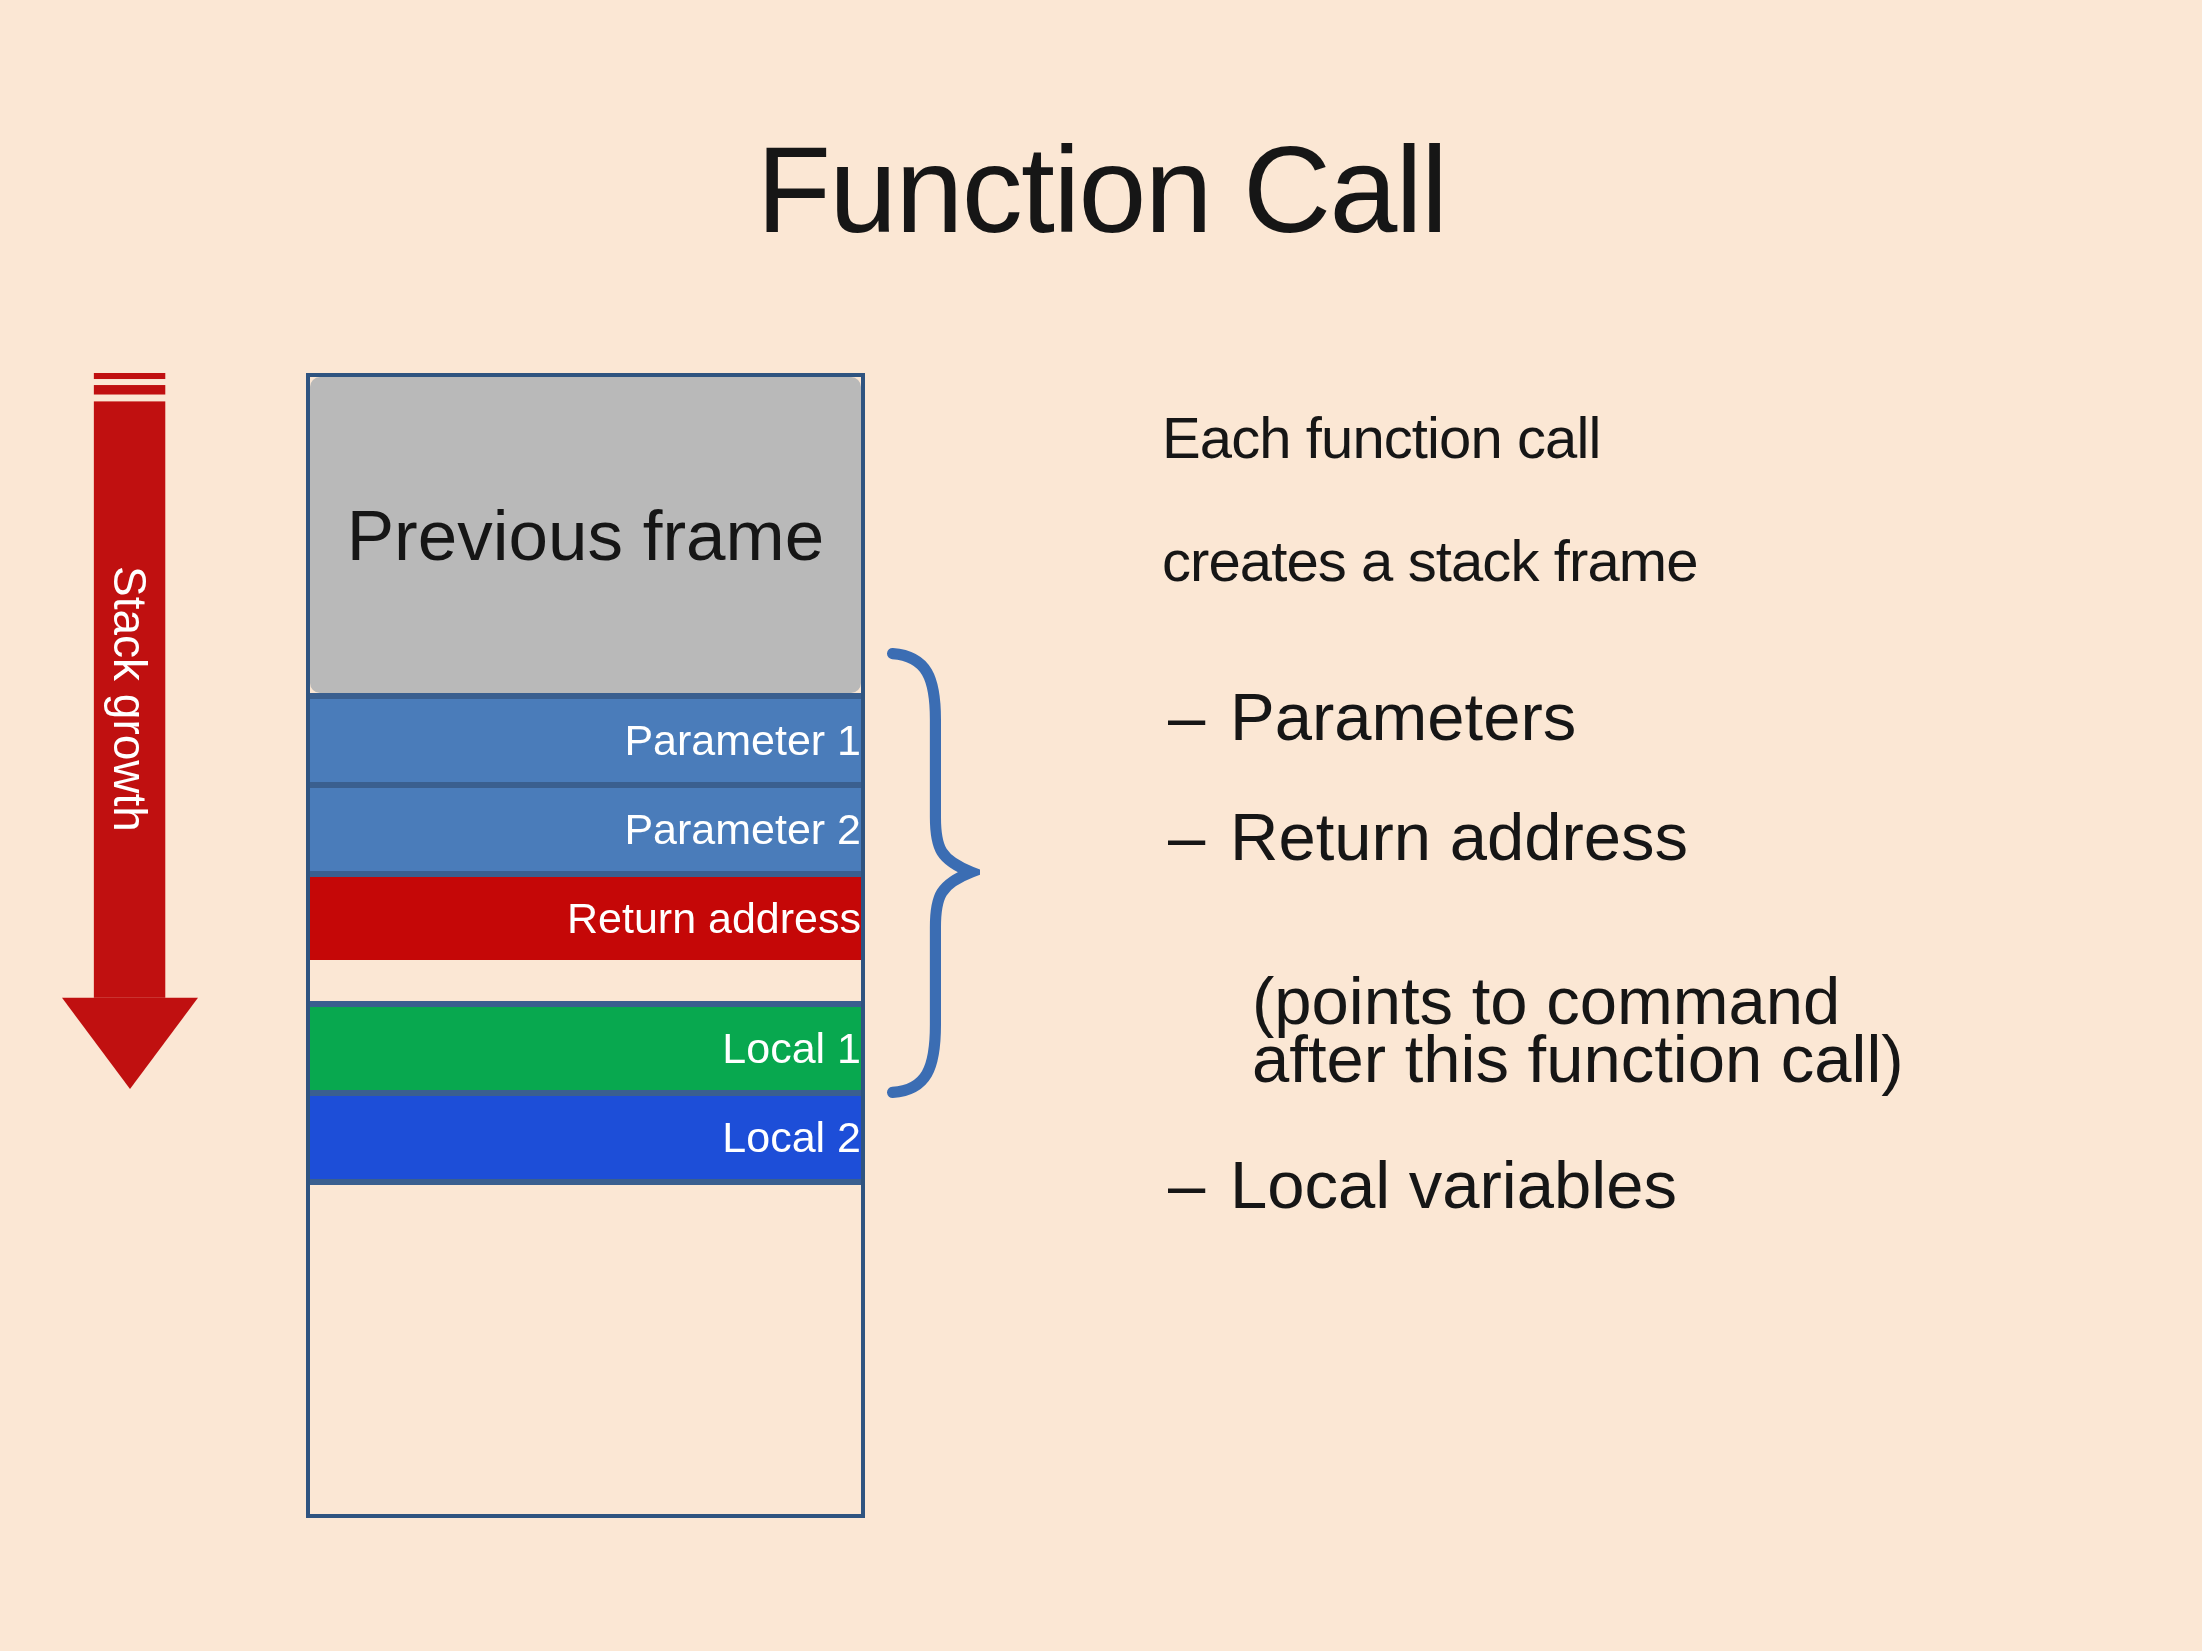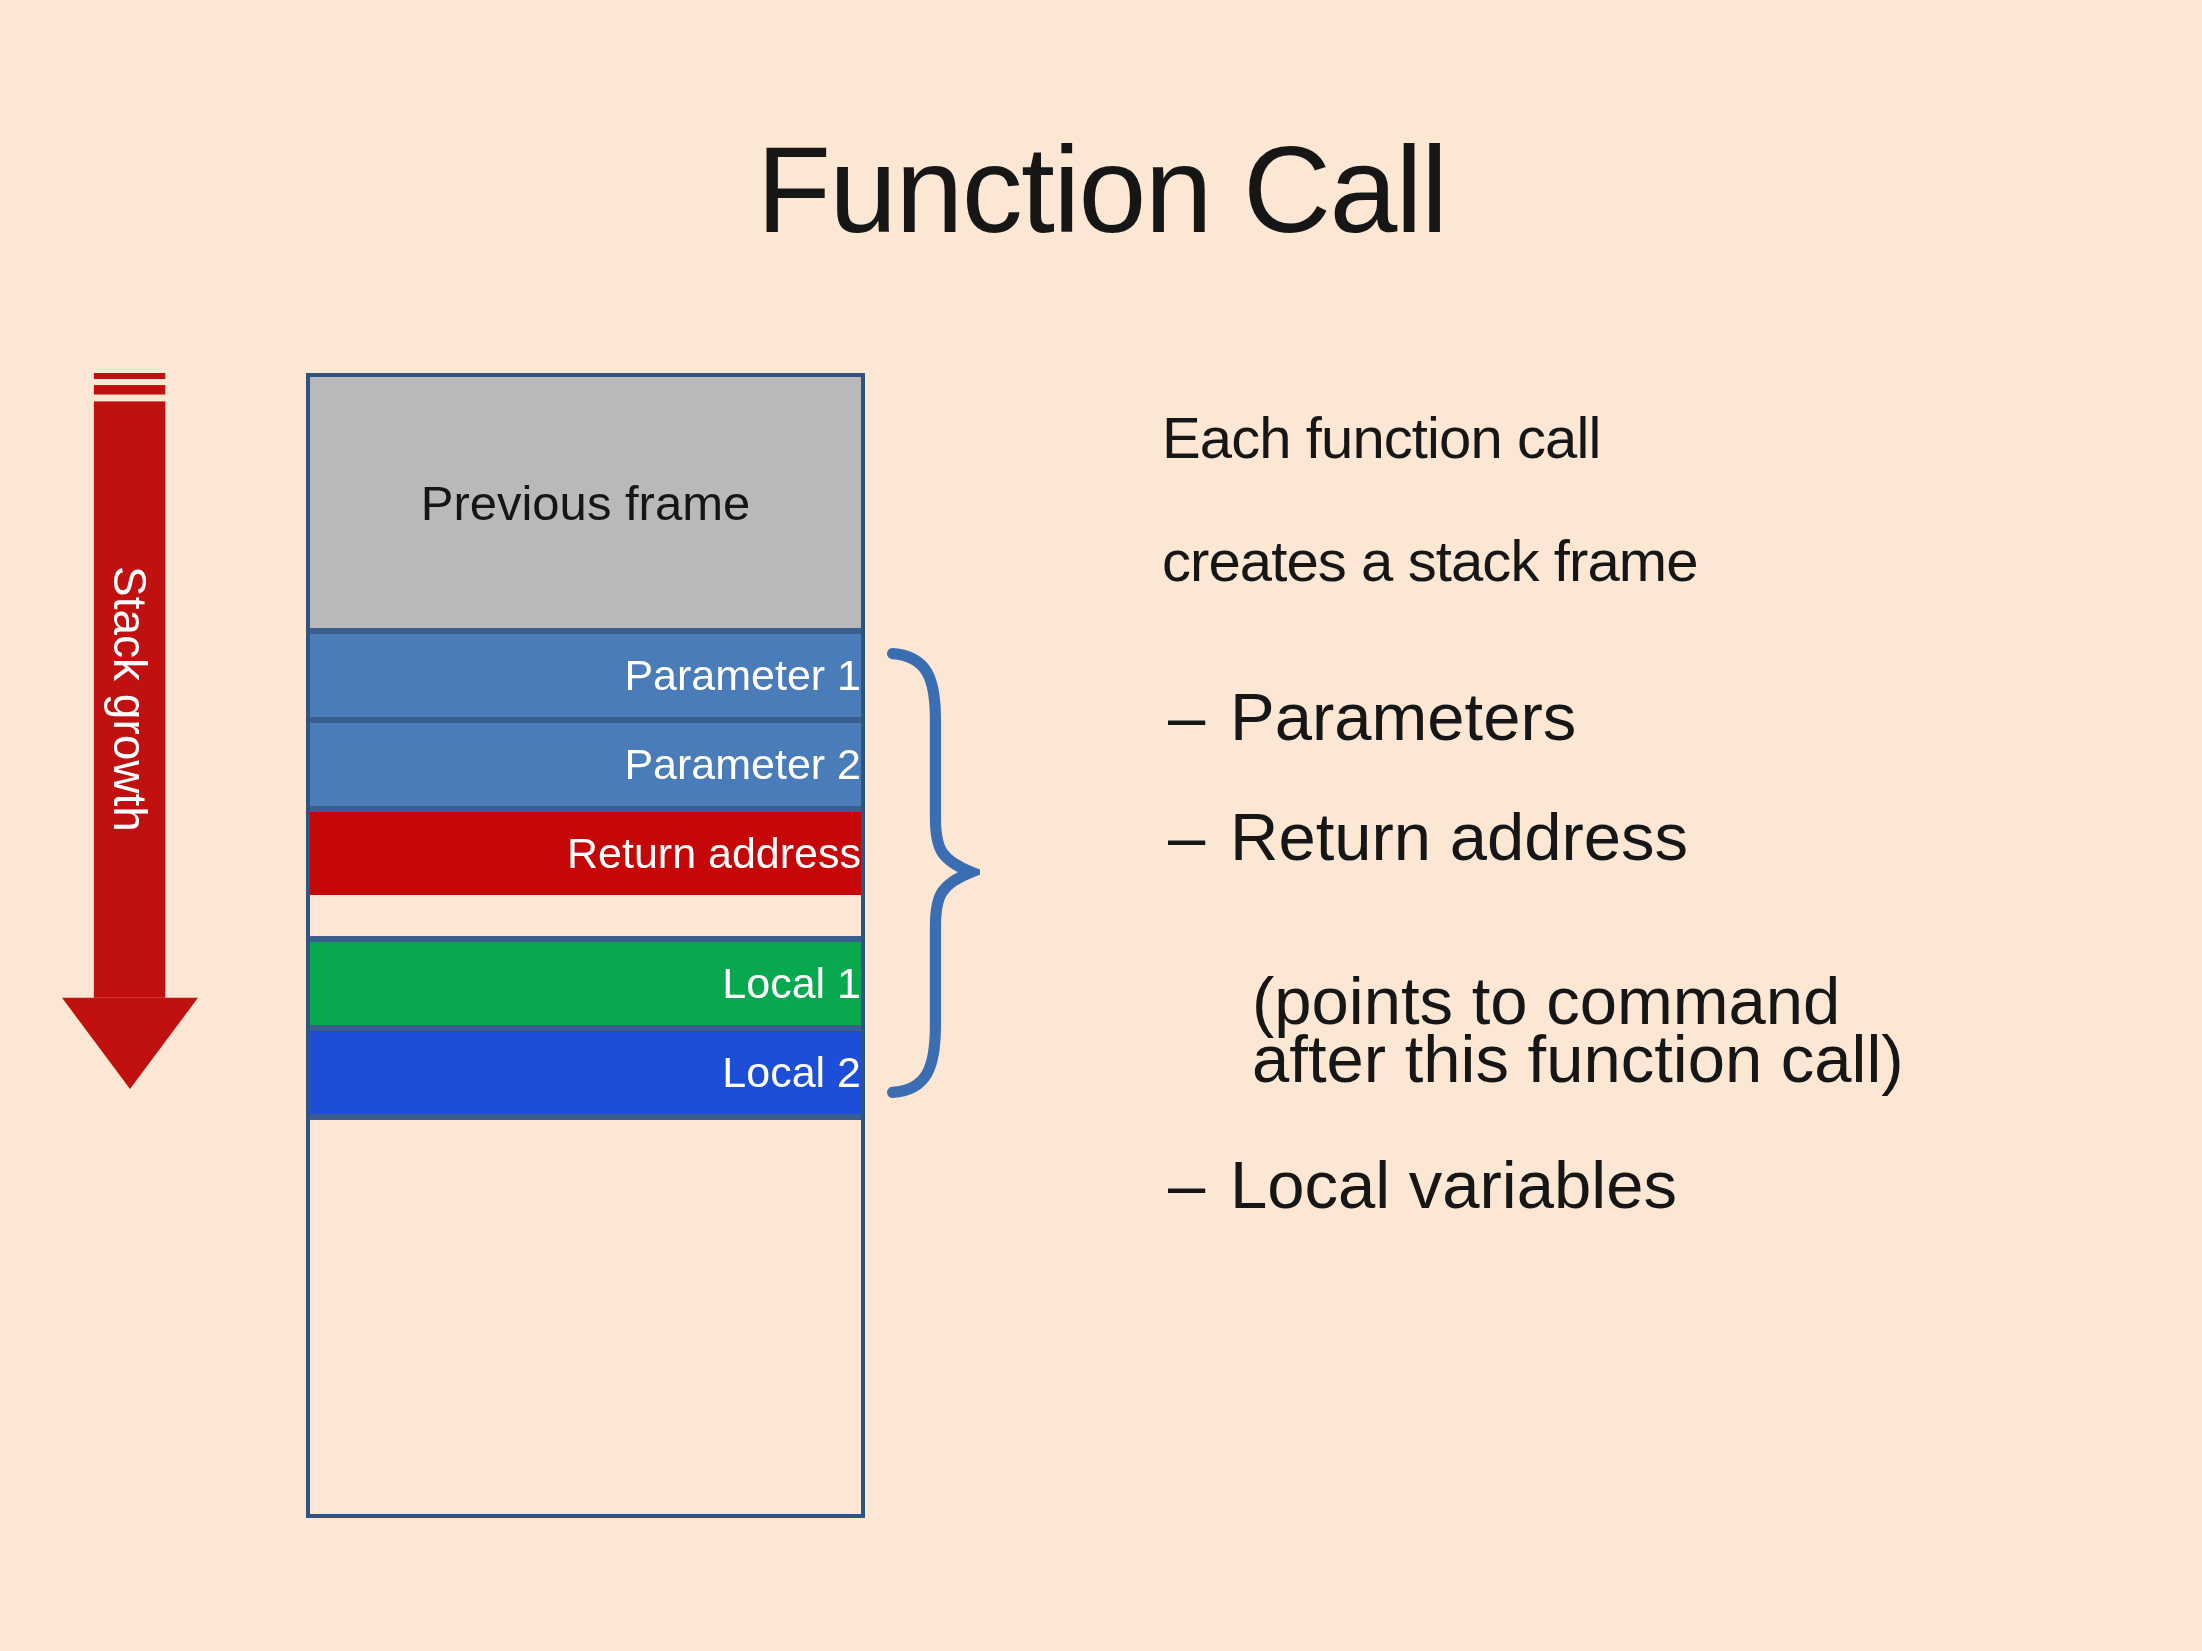--- a/index.html
+++ b/index.html
@@ -30,23 +30,23 @@
     color: #ffffff; font-size: 46px; white-space: nowrap;
   }
   
   .stack-box {
     position: absolute; left: 306px; top: 373px; width: 559px; height: 1145px;
     box-sizing: border-box;
     border: 4.3px solid #2f5480;
     display: flex; flex-direction: column;
   }
   .prev-frame {
-    height: 251px; flex: none;
+    height: 316px; flex: none;
     display: flex; align-items: center; justify-content: center;
-    font-size: 49px; color: #161616;
+    font-size: 71px; color: #161616; border-radius: 10px;
   }
   .row {
     height: 83px; flex: none;
     border-top: 6px solid #3a5f8f;
     display: flex; align-items: center; justify-content: flex-end;
     font-size: 43px; color: #ffffff;
   }
   .empty-space { flex: 1; border-top: 6px solid #3a5f8f; }
   
   .brace { position: absolute; left: 884px; top: 645px; width: 96px; height: 456px; }

